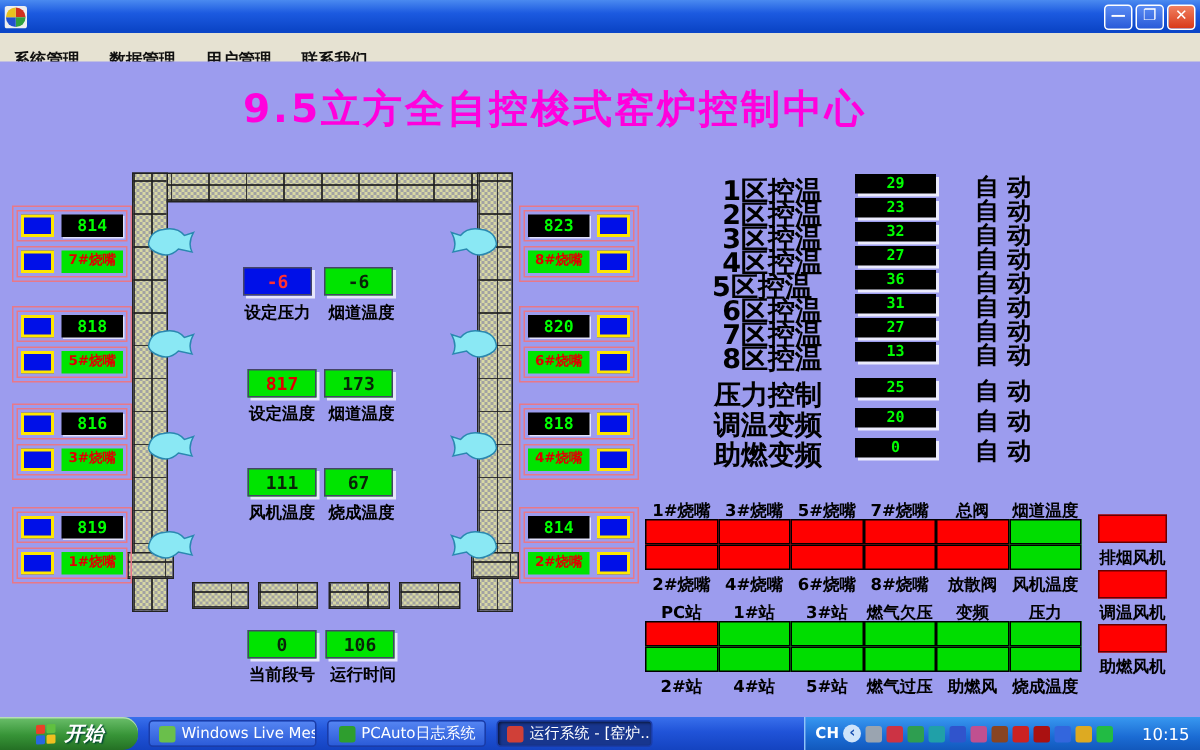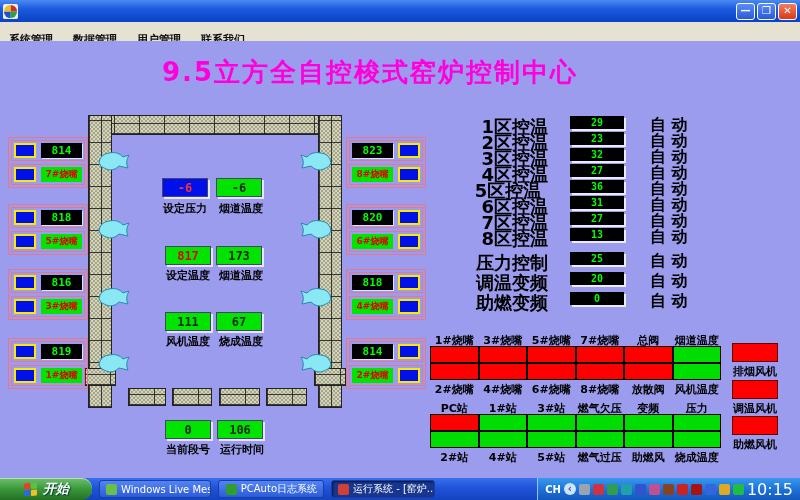--- a/index.html
+++ b/index.html
@@ -93,21 +93,21 @@
     background:linear-gradient(#5484f2,#2c5cd8); border-radius:3px; border:1px solid #1a3ca8;
     color:#fff; font-size:10px; white-space:nowrap; overflow:hidden; }
   .task .ticon { width:11px; height:11px; flex:0 0 auto; border-radius:2px; }
   .task.active { background:#18368e; box-shadow:inset 1px 1px 2px rgba(0,0,0,.6); }
   .tray { margin-left:auto; height:22px; display:flex; align-items:center; gap:3px; padding:0 7px;
     background:linear-gradient(180deg,#3898f0 0%,#1b6cd4 60%,#1258bc 100%); border-left:1px solid #8cc4f8; }
   .tray-lang { color:#fff; font-size:10px; font-weight:bold; }
   .tray-chev { width:12px; height:12px; border-radius:50%; background:#cfe4fa; color:#1a50b0;
     font-size:10px; font-weight:bold; line-height:11px; text-align:center; }
   .tray-ico { width:11px; height:11px; border-radius:2px; }
-  .tray-time { color:#fff; font-size:16px; margin-left:0; }
+  .tray-time { color:#fff; font-size:11px; margin-left:16px; }
 </style>
 </head>
 <body>
 
 <div id="screen">
 
   <div class="titlebar">
     <svg class="app-icon" viewBox="0 0 16 16">
       <rect x="0" y="0" width="16" height="16" fill="#eee" rx="2"></rect>
       <path d="M8 8 L8 1 A7 7 0 0 1 15 8 Z" fill="#d03020"></path>

